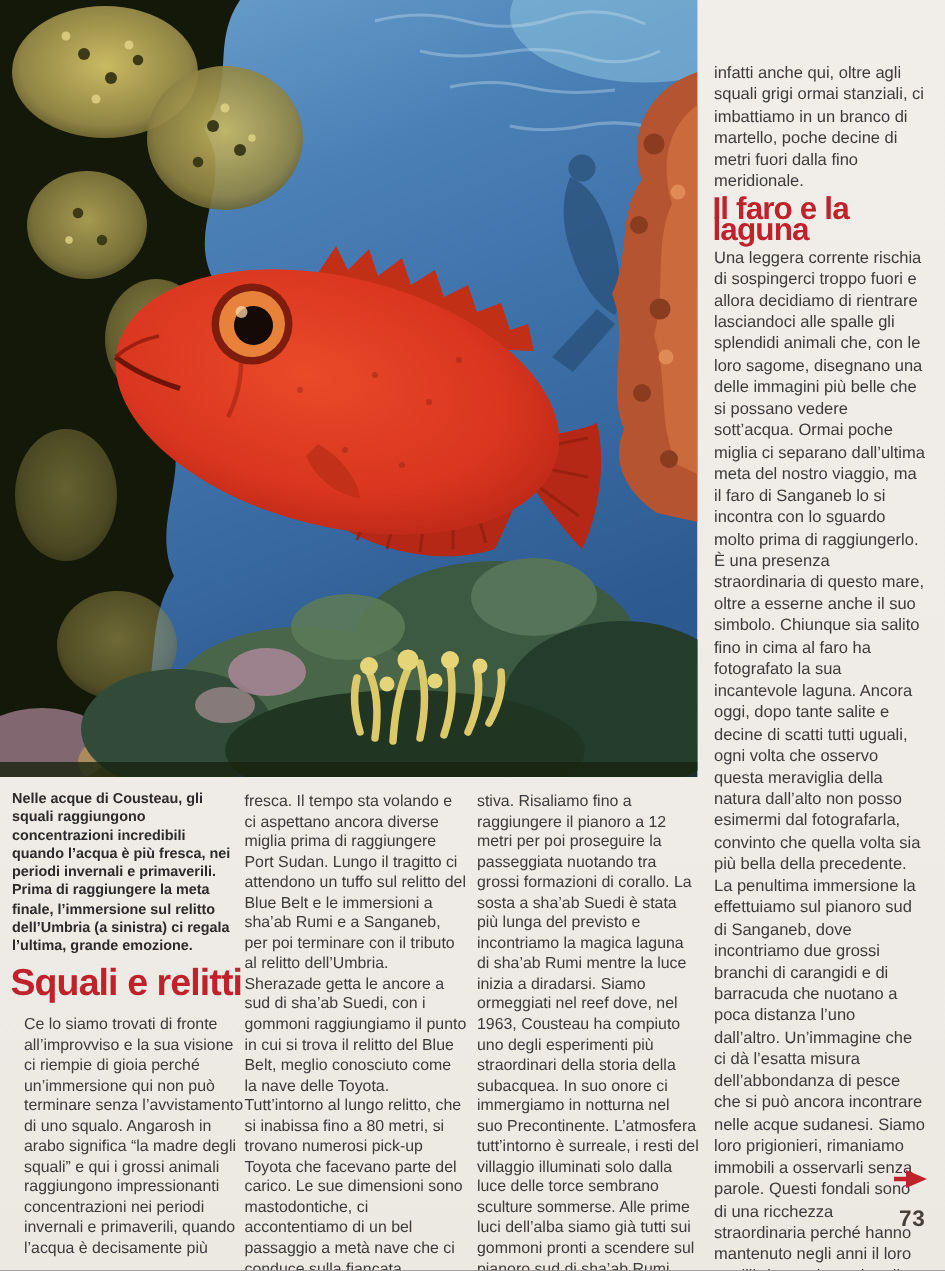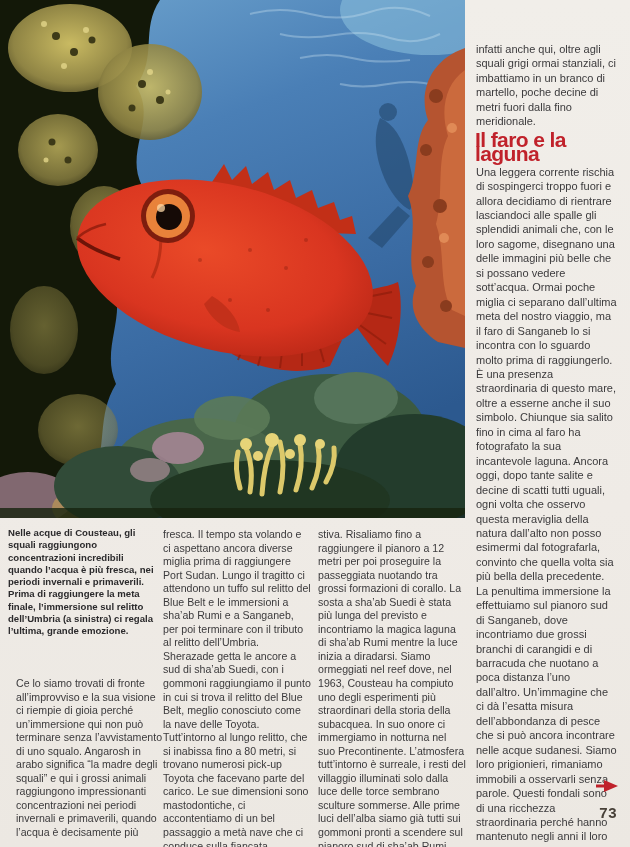--- a/index.html
+++ b/index.html
@@ -188,20 +188,21 @@
           <circle cx="230" cy="300" r="2"></circle>
         <circle cx="306" cy="240" r="2"></circle>
           <circle cx="200" cy="260" r="2"></circle>
           <circle cx="268" cy="310" r="2"></circle>
       </g>
     </g>
   </svg>
 
   <div class="caption">Nelle acque di Cousteau, gli squali raggiungono concentrazioni incredibili quando l’acqua è più fresca, nei periodi invernali e primaverili. Prima di raggiungere la meta finale, l’immersione sul relitto dell’Umbria (a sinistra) ci regala l’ultima, grande emozione.</div>
 
+  <h2 class="red-head head-squali">Squali e relitti</h2>
 
   <div class="bodycol col1">Ce lo siamo trovati di fronte all’improvviso e la sua visione ci riempie di gioia perché un’immersione qui non può terminare senza l’avvistamento di uno squalo. Angarosh in arabo significa “la madre degli squali” e qui i grossi animali raggiungono impressionanti concentrazioni nei periodi invernali e primaverili, quando l’acqua è decisamente più</div>
 
   <div class="bodycol col2">fresca. Il tempo sta volando e ci aspettano ancora diverse miglia prima di raggiungere Port Sudan. Lungo il tragitto ci attendono un tuffo sul relitto del Blue Belt e le immersioni a sha’ab Rumi e a Sanganeb, per poi terminare con il tributo al relitto dell’Umbria. Sherazade getta le ancore a sud di sha’ab Suedi, con i gommoni raggiungiamo il punto in cui si trova il relitto del Blue Belt, meglio conosciuto come la nave delle Toyota. Tutt’intorno al lungo relitto, che si inabissa fino a 80 metri, si trovano numerosi pick-up Toyota che facevano parte del carico. Le sue dimensioni sono mastodontiche, ci accontentiamo di un bel passaggio a metà nave che ci conduce sulla fiancata opposta. Un branco di carangidi argentati fuoriesce all’improvviso da una</div>
 
   <div class="bodycol col3">stiva. Risaliamo fino a raggiungere il pianoro a 12 metri per poi proseguire la passeggiata nuotando tra grossi formazioni di corallo. La sosta a sha’ab Suedi è stata più lunga del previsto e incontriamo la magica laguna di sha’ab Rumi mentre la luce inizia a diradarsi. Siamo ormeggiati nel reef dove, nel 1963, Cousteau ha compiuto uno degli esperimenti più straordinari della storia della subacquea. In suo onore ci immergiamo in notturna nel suo Precontinente. L’atmosfera tutt’intorno è surreale, i resti del villaggio illuminati solo dalla luce delle torce sembrano sculture sommerse. Alle prime luci dell’alba siamo già tutti sui gommoni pronti a scendere sul pianoro sud di sha’ab Rumi, un’altra immersione che difficilmente potrà tradire e</div>
 
   <div class="rightcol">
     <p>infatti anche qui, oltre agli squali grigi ormai stanziali, ci imbattiamo in un branco di martello, poche decine di metri fuori dalla fino meridionale.</p>
     <h2 class="red-head head-faro">Il faro e la laguna</h2>

